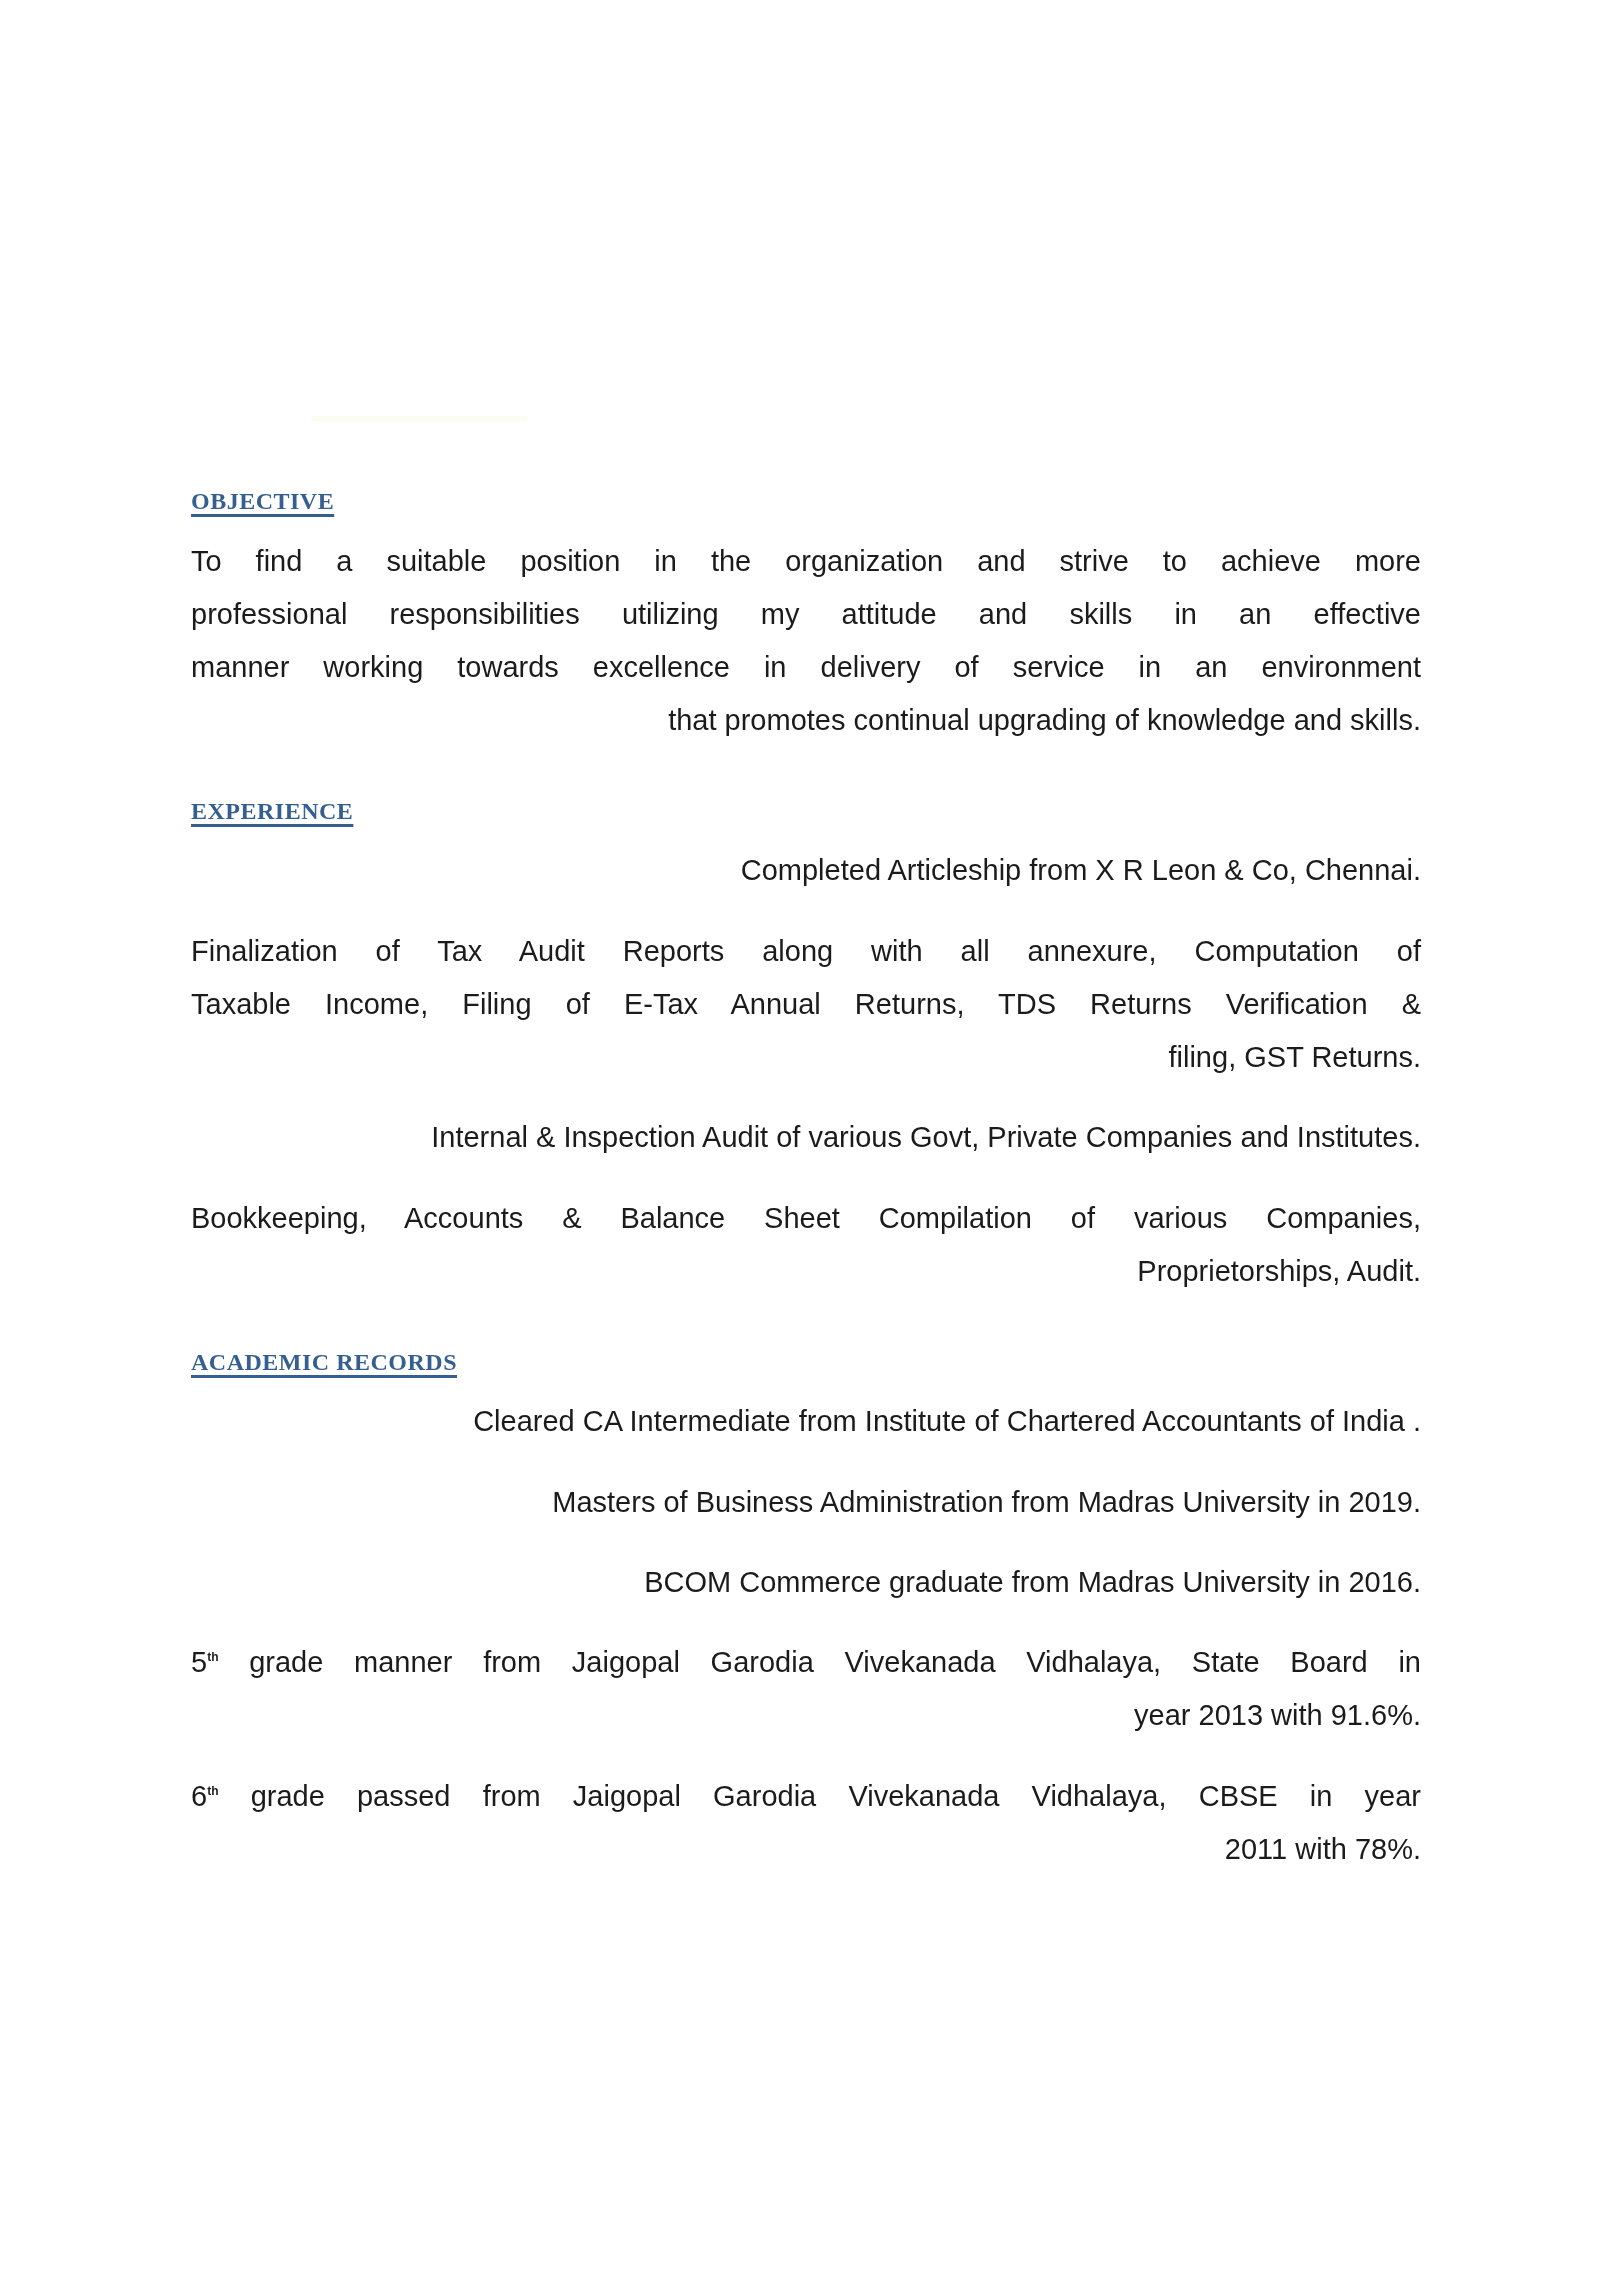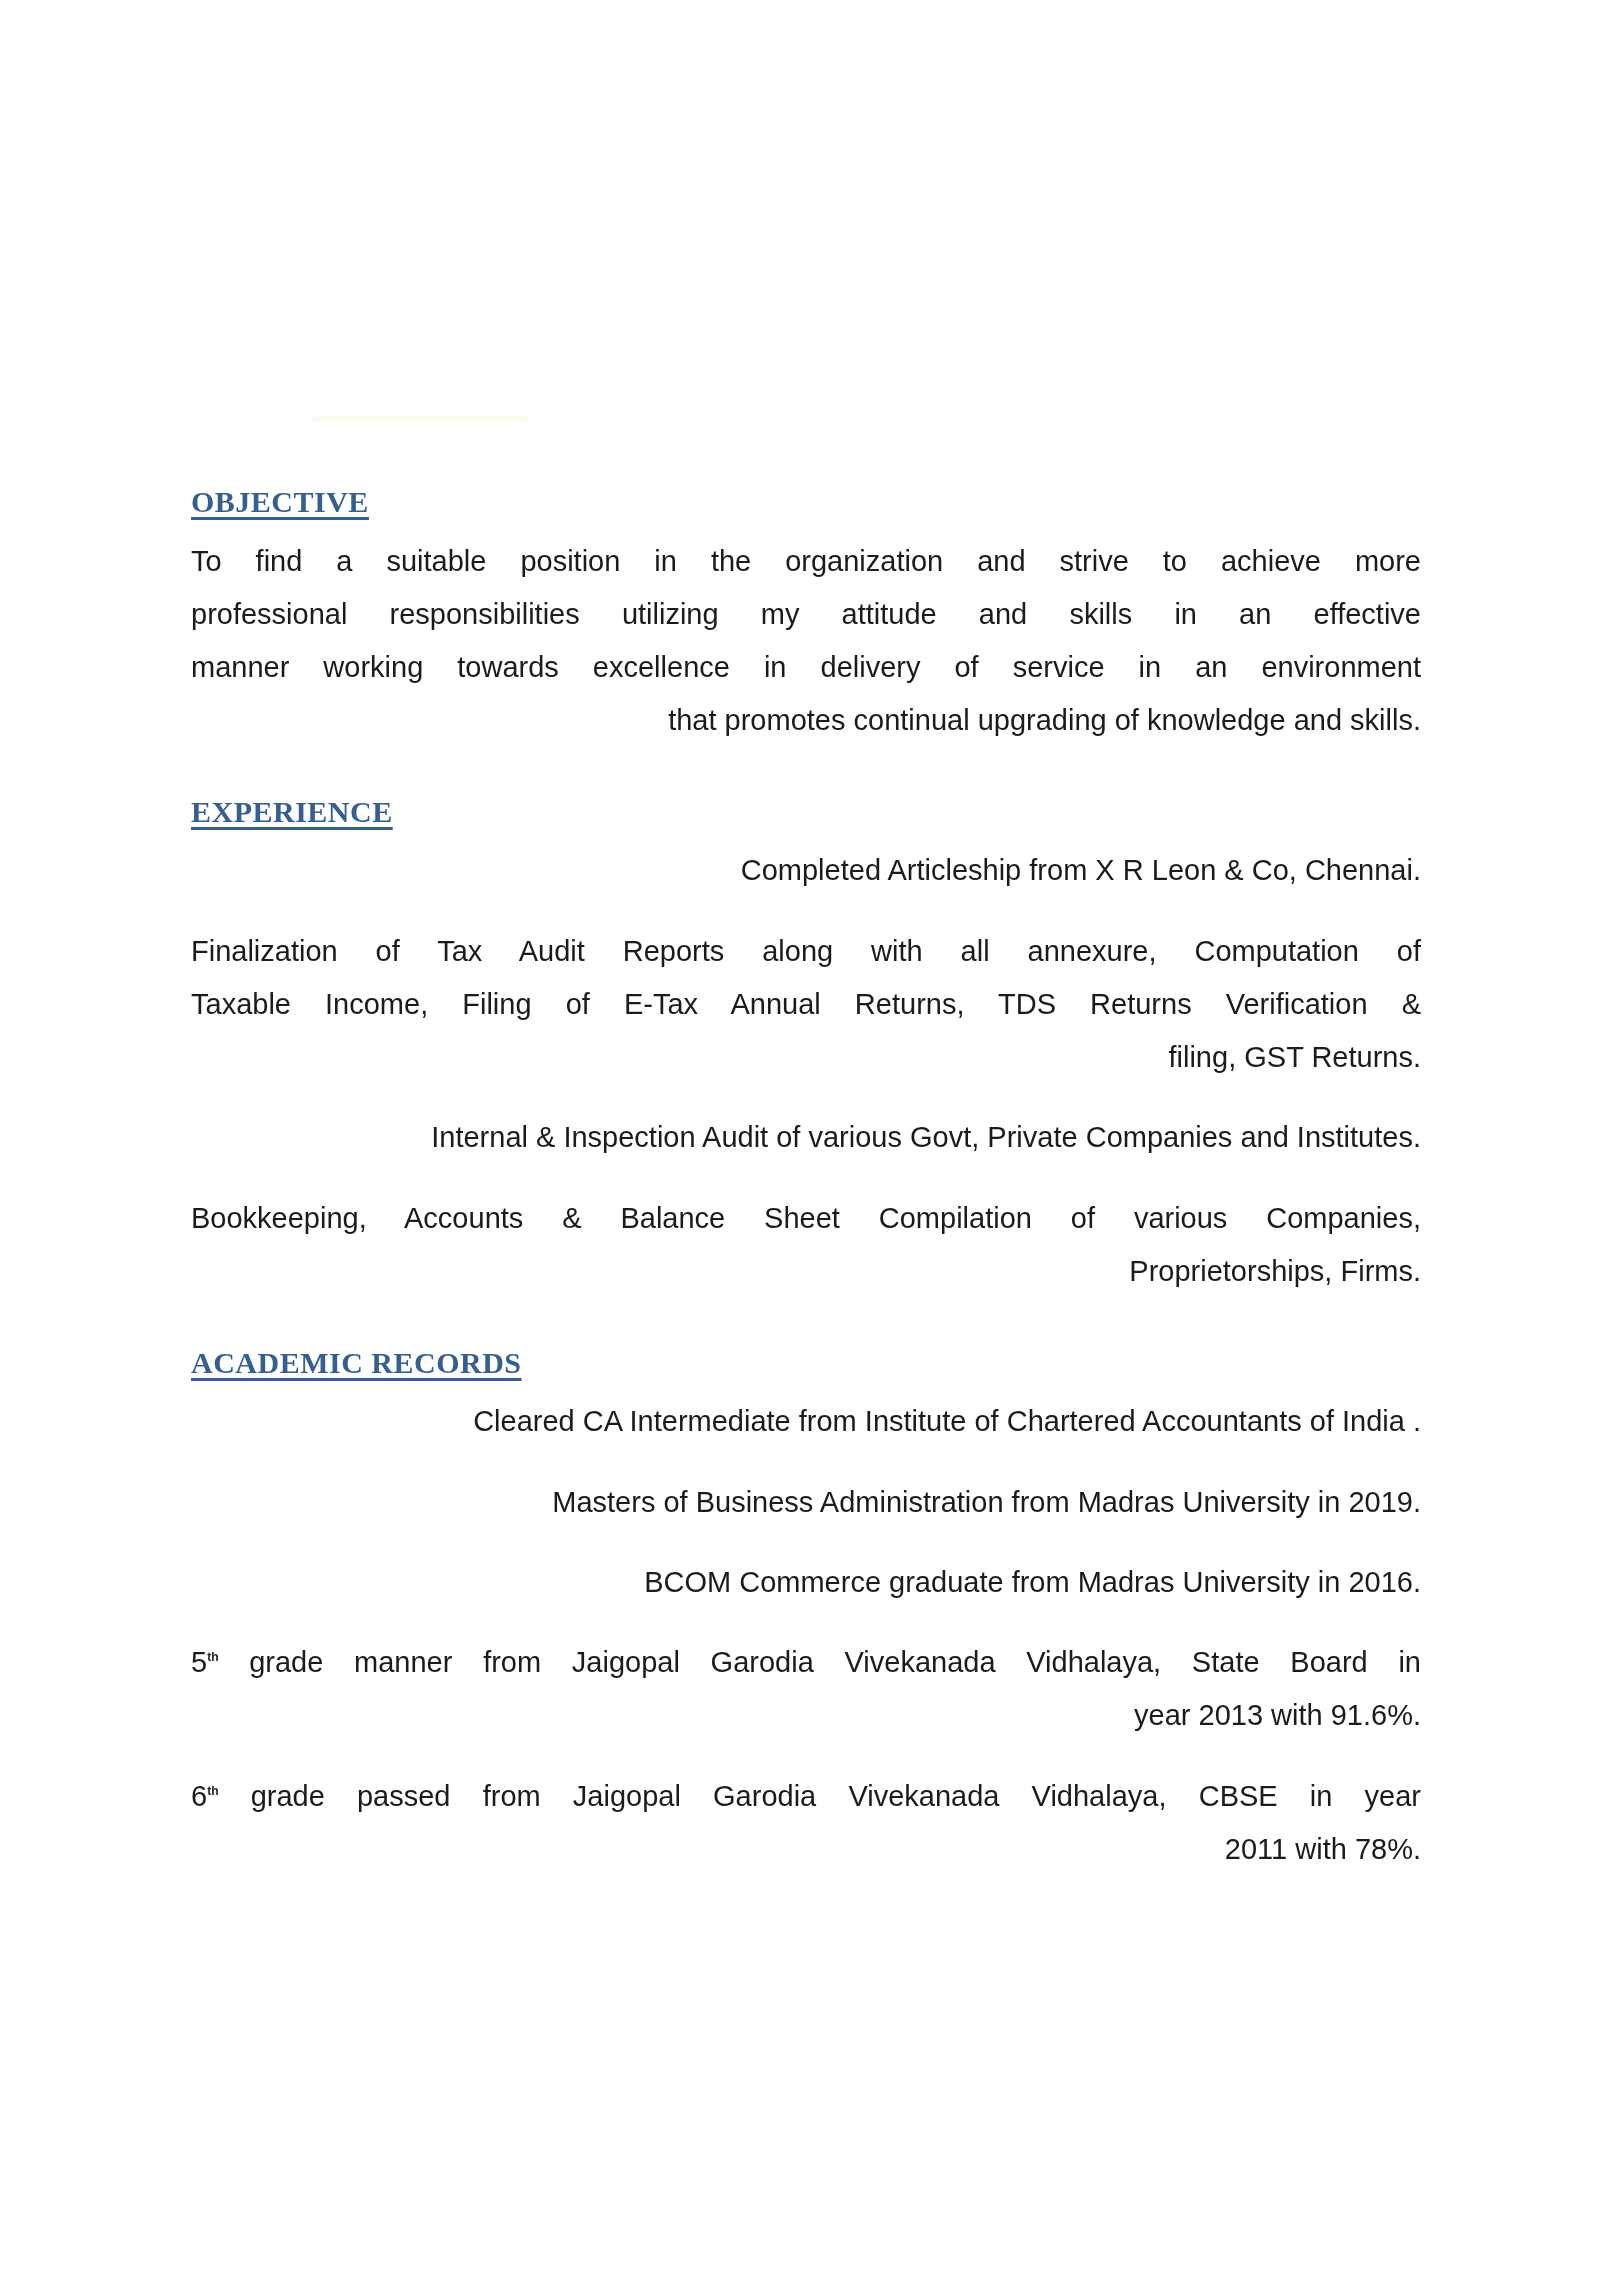--- a/index.html
+++ b/index.html
@@ -25,21 +25,21 @@
     height: 5.9px;
     background: #fcfbf4;
     border-radius: 2.9px;
   }
   .content {
     padding: 482px 200px 0 191px; 
   }
   h2.section-heading {
     font-family: "Liberation Serif", "DejaVu Serif", serif;
     font-weight: bold;
-    font-size: 30px;
+    font-size: 24px;
     line-height: 39px;
     letter-spacing: 0.5px;
     color: #365f91;
     text-decoration: underline;
     text-decoration-thickness: 2.9px;
     text-underline-offset: 4.9px;
     margin: 45px 0 13.7px 0;
   }
   h2.section-heading.first {
     margin-top: 0;
@@ -98,21 +98,21 @@
         <span class="line jline">Taxable Income, Filing of E-Tax Annual Returns, TDS Returns Verification &amp;</span>
         <span class="line lline">filing, GST Returns.</span>
       </div>
 
       <div class="para">
         <span class="line lline">Internal &amp; Inspection Audit of various Govt, Private Companies and Institutes.</span>
       </div>
 
       <div class="para">
         <span class="line jline">Bookkeeping, Accounts &amp; Balance Sheet Compilation of various Companies,</span>
-        <span class="line lline">Proprietorships, Firms.</span>
+        <span class="line lline">Proprietorships, Audit.</span>
       </div>
     </section>
 
     <section>
       <h2 class="section-heading">ACADEMIC RECORDS</h2>
 
       <div class="para">
         <span class="line lline">Cleared CA Intermediate from Institute of Chartered Accountants of India .</span>
       </div>
 

